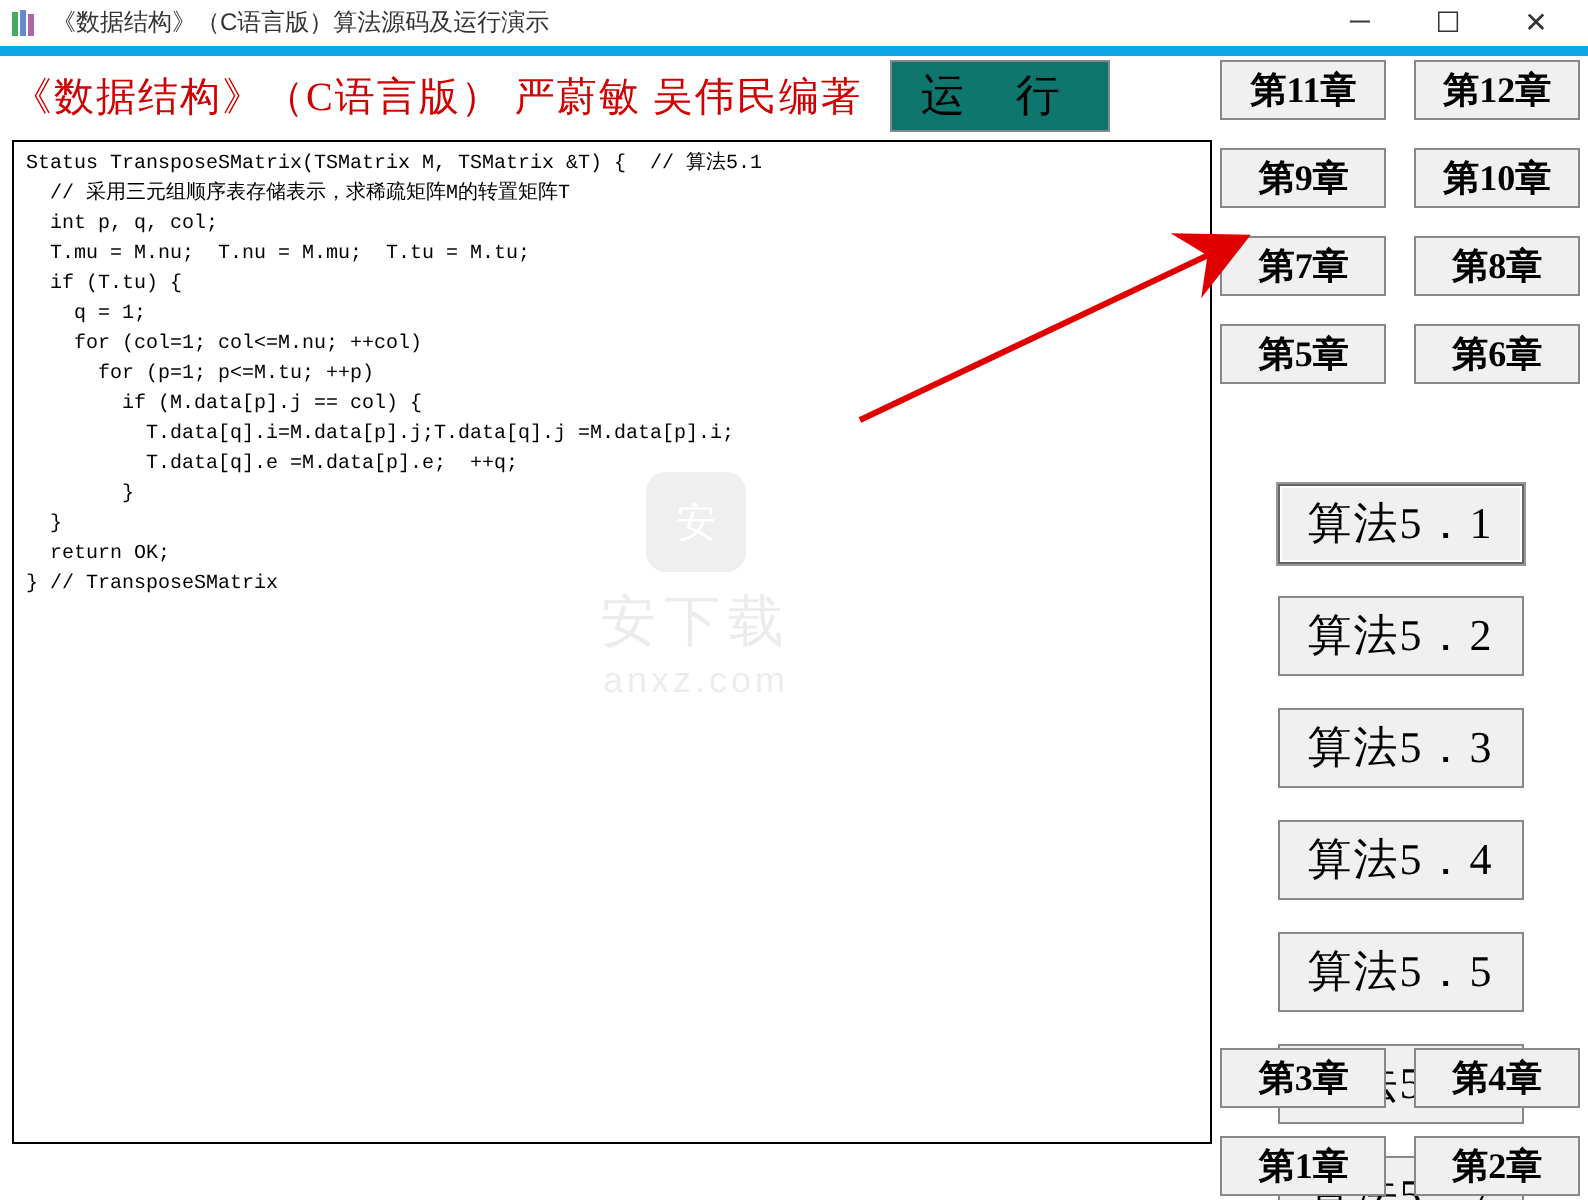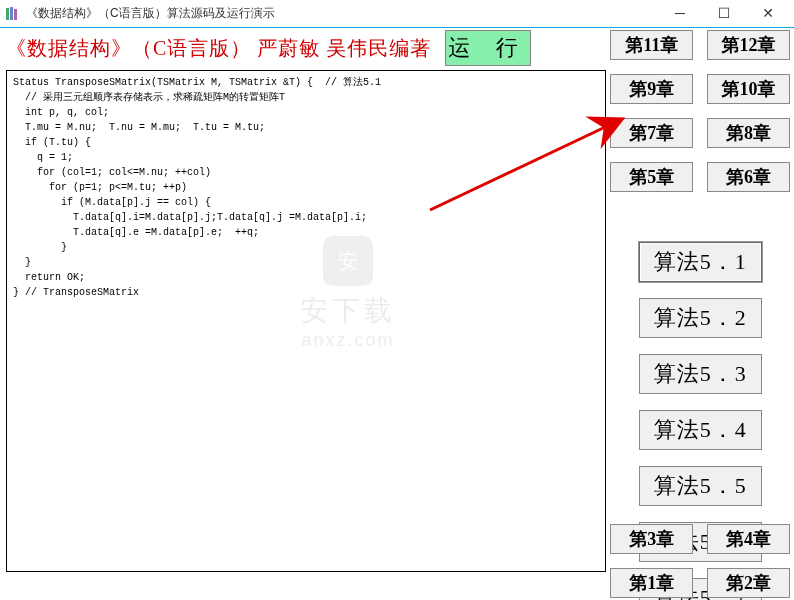--- a/index.html
+++ b/index.html
@@ -1,32 +1,32 @@
 <!DOCTYPE html>
 <html><head>
 <meta charset="utf-8">
 <style>
 * { box-sizing: border-box; margin: 0; padding: 0; }
 body { font-family: "SimSun", "宋体", serif; background: #fff; width: 794px; height: 600px; overflow: hidden; position: relative; }
 
-.titlebar { height: 28px; background: #fff; border-bottom: 1px solid #0ea5e9; display: flex; align-items: center; padding: 0 4px; }
+.titlebar { height: 28px; background: #fff; border-bottom: 5px solid #0ea5e9; display: flex; align-items: center; padding: 0 4px; }
 .titlebar-icon { width: 16px; height: 16px; margin-right: 6px; }
 .titlebar-icon svg { width: 16px; height: 16px; }
 .titlebar-text { font-size: 12px; color: #333; flex: 1; font-family: "Microsoft YaHei", sans-serif; }
 .titlebar-controls { display: flex; gap: 0; }
 .tb-btn { width: 44px; height: 28px; display: flex; align-items: center; justify-content: center; font-size: 14px; color: #333; cursor: pointer; }
 
 .container { display: flex; height: 572px; }
 .left-pane { width: 668px; display: flex; flex-direction: column; padding: 2px 0 0 6px; }
 .right-pane { width: 206px; display: flex; flex-direction: column; padding: 2px 4px 0 4px; position: relative; }
 
 .header-row { display: flex; align-items: center; gap: 6px; }
 .title-red { color: #d00000; font-size: 20px; font-weight: normal; letter-spacing: 1px; }
 .title-blue { color: #0000cc; font-size: 22px; font-weight: normal; letter-spacing: 1px; text-align: center; }
-.run-btn { font-size: 22px; padding: 2px 2px; border: 1px solid #888; background: #86efac; cursor: pointer; letter-spacing: 10px; font-family: "SimSun", serif; margin-left: 8px; }
+.run-btn { font-size: 22px; padding: 2px 14px; border: 1px solid #888; background: #0f766e; cursor: pointer; letter-spacing: 10px; font-family: "SimSun", serif; margin-left: 8px; }
 
 .code-box { border: 1px solid #000; background: #fff; margin-top: 4px; padding: 4px 6px; font-family: "Courier New", "SimSun", monospace; font-size: 10px; line-height: 1.5; white-space: pre; overflow: auto; color: #000; height: 502px; }
 
 .chapter-grid { display: grid; grid-template-columns: 1fr 1fr; gap: 14px; }
 .chapter-btn { font-size: 18px; padding: 2px 0; border: 1px solid #888; background: #f0f0f0; cursor: pointer; font-family: "SimSun", serif; font-weight: bold; }
 
 .algo-list { margin-top: 50px; display: flex; flex-direction: column; align-items: center; gap: 16px; justify-content: center; }
 .algo-btn { font-size: 22px; padding: 4px 14px; border: 1px solid #888; background: #f0f0f0; cursor: pointer; font-family: "SimSun", serif; letter-spacing: 1px; }
 .algo-btn.selected { border: 1px solid #666; box-shadow: inset 0 0 0 1px #fff, 0 0 0 1px #999; }
 

